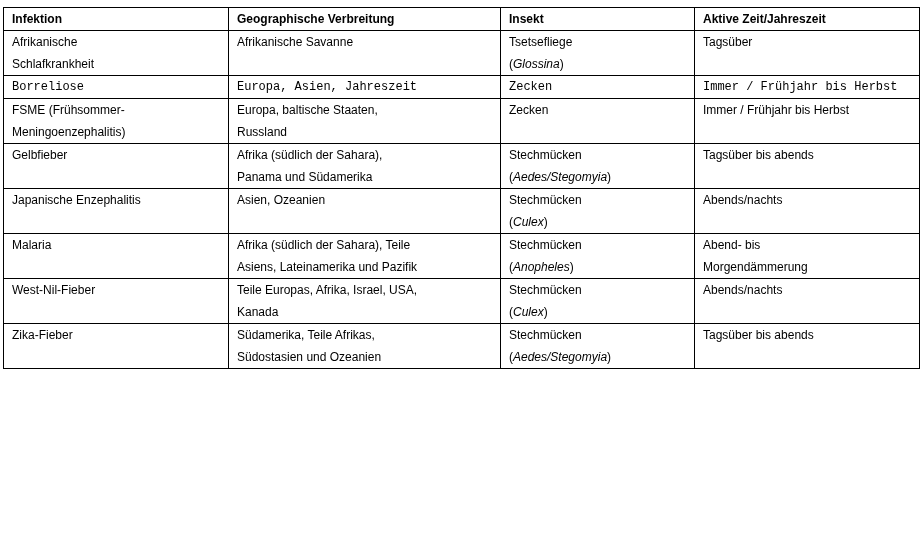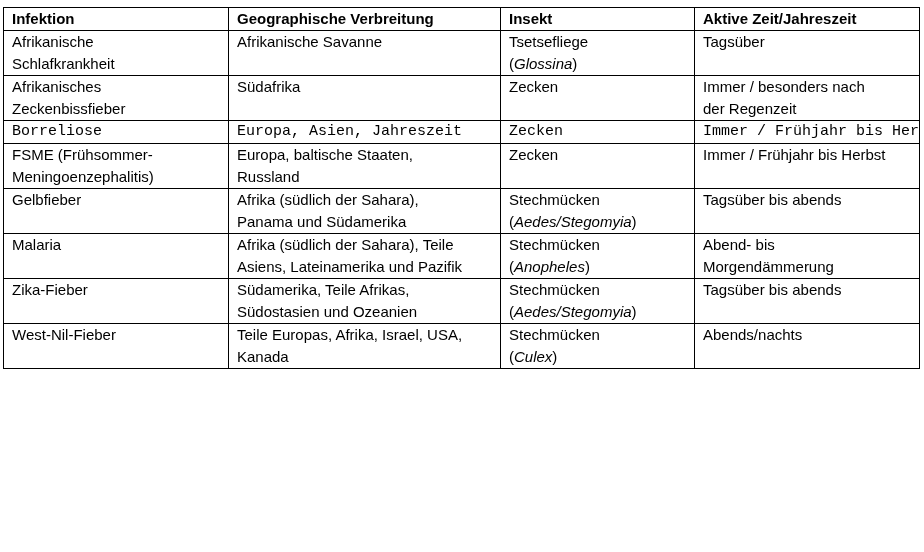--- a/index.html
+++ b/index.html
@@ -12,21 +12,21 @@
   }
   table.infotable col.c1 { width: 225px; }
   table.infotable col.c2 { width: 272px; }
   table.infotable col.c3 { width: 194px; }
   table.infotable col.c4 { width: 225px; }
   table.infotable th, table.infotable td {
     border: 1.5px solid #000;
     padding: 0 8px;
     vertical-align: top;
     text-align: left;
-    font-size: 15px;
+    font-size: 12px;
     line-height: 22px;
     overflow: hidden;
   }
   table.infotable th { font-weight: bold; height: 22px; }
   table.infotable tr.r2 td { height: 44px; }
   table.infotable tr.r1 td { height: 21px; font-family: Liberation Mono, monospace; }
   .line { display: block; white-space: nowrap; }
   .it { font-style: italic; }
 </style>
 </head>
@@ -55,36 +55,20 @@
         </td>
         <td>
           <span class="line">Afrikanische Savanne</span>
         </td>
         <td>
           <span class="line">Tsetsefliege</span>
           <span class="line"><span>(</span><span class="it">Glossina</span><span>)</span></span>
         </td>
         <td>
           <span class="line">Tagsüber</span>
-        </td>
-      </tr>
-      <tr class="r2">
-        <td>
-          <span class="line">Afrikanisches</span>
-          <span class="line">Zeckenbissfieber</span>
-        </td>
-        <td>
-          <span class="line">Südafrika</span>
-        </td>
-        <td>
-          <span class="line">Zecken</span>
-        </td>
-        <td>
-          <span class="line">Immer / besonders nach</span>
-          <span class="line">der Regenzeit</span>
         </td>
       </tr>
       <tr class="r1">
         <td>
           <span class="line">Borreliose</span>
         </td>
         <td>
           <span class="line">Europa, Asien, Jahreszeit</span>
         </td>
         <td>
@@ -121,61 +105,76 @@
         <td>
           <span class="line">Stechmücken</span>
           <span class="line"><span>(</span><span class="it">Aedes/Stegomyia</span><span>)</span></span>
         </td>
         <td>
           <span class="line">Tagsüber bis abends</span>
         </td>
       </tr>
       <tr class="r2">
         <td>
+          <span class="line">Japanische Enzephalitis</span>
+        </td>
+        <td>
+          <span class="line">Asien, Ozeanien</span>
+        </td>
+        <td>
+          <span class="line">Stechmücken</span>
+          <span class="line"><span>(</span><span class="it">Culex</span><span>)</span></span>
+        </td>
+        <td>
+          <span class="line">Abends/nachts</span>
+        </td>
+      </tr>
+      <tr class="r2">
+        <td>
           <span class="line">Malaria</span>
         </td>
         <td>
           <span class="line">Afrika (südlich der Sahara), Teile</span>
           <span class="line">Asiens, Lateinamerika und Pazifik</span>
         </td>
         <td>
           <span class="line">Stechmücken</span>
           <span class="line"><span>(</span><span class="it">Anopheles</span><span>)</span></span>
         </td>
         <td>
           <span class="line">Abend- bis</span>
           <span class="line">Morgendämmerung</span>
+        </td>
+      </tr>
+      <tr class="r2">
+        <td>
+          <span class="line">West-Nil-Fieber</span>
+        </td>
+        <td>
+          <span class="line">Teile Europas, Afrika, Israel, USA,</span>
+          <span class="line">Kanada</span>
+        </td>
+        <td>
+          <span class="line">Stechmücken</span>
+          <span class="line"><span>(</span><span class="it">Culex</span><span>)</span></span>
+        </td>
+        <td>
+          <span class="line">Abends/nachts</span>
         </td>
       </tr>
       <tr class="r2">
         <td>
           <span class="line">Zika-Fieber</span>
         </td>
         <td>
           <span class="line">Südamerika, Teile Afrikas,</span>
           <span class="line">Südostasien und Ozeanien</span>
         </td>
         <td>
           <span class="line">Stechmücken</span>
           <span class="line"><span>(</span><span class="it">Aedes/Stegomyia</span><span>)</span></span>
         </td>
         <td>
           <span class="line">Tagsüber bis abends</span>
         </td>
       </tr>
-      <tr class="r2">
-        <td>
-          <span class="line">West-Nil-Fieber</span>
-        </td>
-        <td>
-          <span class="line">Teile Europas, Afrika, Israel, USA,</span>
-          <span class="line">Kanada</span>
-        </td>
-        <td>
-          <span class="line">Stechmücken</span>
-          <span class="line"><span>(</span><span class="it">Culex</span><span>)</span></span>
-        </td>
-        <td>
-          <span class="line">Abends/nachts</span>
-        </td>
-      </tr>
     </tbody>
 </table>
 
 </body></html>

